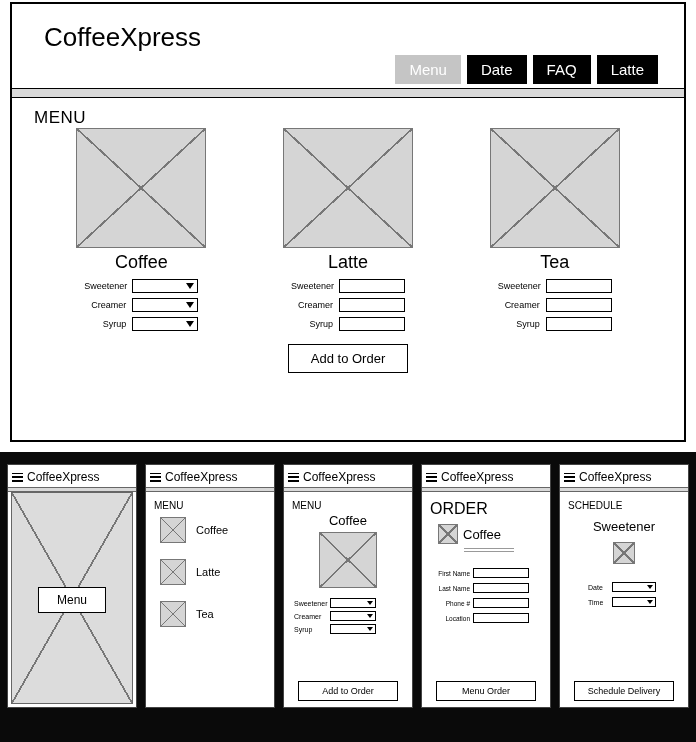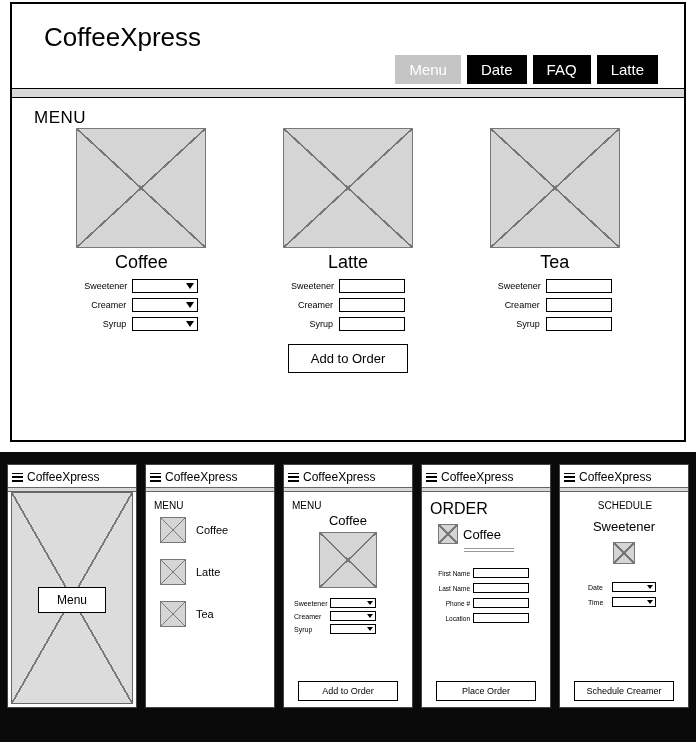--- a/index.html
+++ b/index.html
@@ -81,21 +81,21 @@
   .m4-img::before { background: linear-gradient(to top right, transparent 47%, #777 47%, #777 53%, transparent 53%); }
   .m4-img::after { background: linear-gradient(to top left, transparent 47%, #777 47%, #777 53%, transparent 53%); }
   .m4-prod { font-size: 13px; }
   .m4-line { height: 1px; background: #999; margin-left: 36px; margin-right: 30px; margin-bottom: 2px; }
   .m4-form { margin-top: 16px; }
   .m4-row { display: flex; align-items: center; gap: 3px; margin-bottom: 5px; margin-left: 6px; }
   .m4-label { font-size: 6.5px; width: 36px; text-align: right; }
   .m4-field { width: 56px; height: 10px; border: 1px solid #000; }
 
   
-  .m5-title { font-size: 10px; margin: 4px 0 8px 2px; text-align: center; }
+  .m5-title { font-size: 10px; margin: 4px 0 8px 2px; }
   .m5-sub { font-size: 13px; text-align: center; margin-bottom: 8px; }
   .m5-img { width: 22px; height: 22px; background: #d5d5d5; border: 1px solid #777; margin: 0 auto 18px; position: relative; }
   .m5-img::before, .m5-img::after { content: ""; position: absolute; inset: 0; }
   .m5-img::before { background: linear-gradient(to top right, transparent 47%, #777 47%, #777 53%, transparent 53%); }
   .m5-img::after { background: linear-gradient(to top left, transparent 47%, #777 47%, #777 53%, transparent 53%); }
   .m5-row { display: flex; align-items: center; gap: 4px; margin-bottom: 5px; margin-left: 22px; }
   .m5-label { font-size: 7px; width: 20px; }
   .m5-dd { width: 44px; height: 10px; border: 1px solid #000; position: relative; cursor: pointer; }
   .m5-dd::after { content: ""; position: absolute; right: 2px; top: 2px; border-left: 3px solid transparent; border-right: 3px solid transparent; border-top: 4px solid #000; }
 </style>
@@ -273,21 +273,21 @@
           </div>
         <div class="m4-row">
             <span class="m4-label">Phone #</span>
             <div class="m4-field"></div>
           </div>
         <div class="m4-row">
             <span class="m4-label">Location</span>
             <div class="m4-field"></div>
           </div>
       </div>
-      <div class="m-action">Place Order</div>
+      <div class="m-action">Menu Order</div>
     </div>
   </div>
 
   <div class="mobile-frame">
     <div class="m-header">
       <div class="hamburger">
           <span></span>
         </div>
       <div class="m-title">CoffeeXpress</div>
     </div>
@@ -297,17 +297,17 @@
       <div class="m5-sub">Sweetener</div>
       <div class="m5-img"></div>
       <div class="m5-row">
           <span class="m5-label">Date</span>
           <div class="m5-dd"></div>
         </div>
       <div class="m5-row">
           <span class="m5-label">Time</span>
           <div class="m5-dd"></div>
         </div>
-      <div class="m-action">Schedule Creamer</div>
+      <div class="m-action">Schedule Delivery</div>
     </div>
   </div>
 
 </div>
 
 </body></html>

